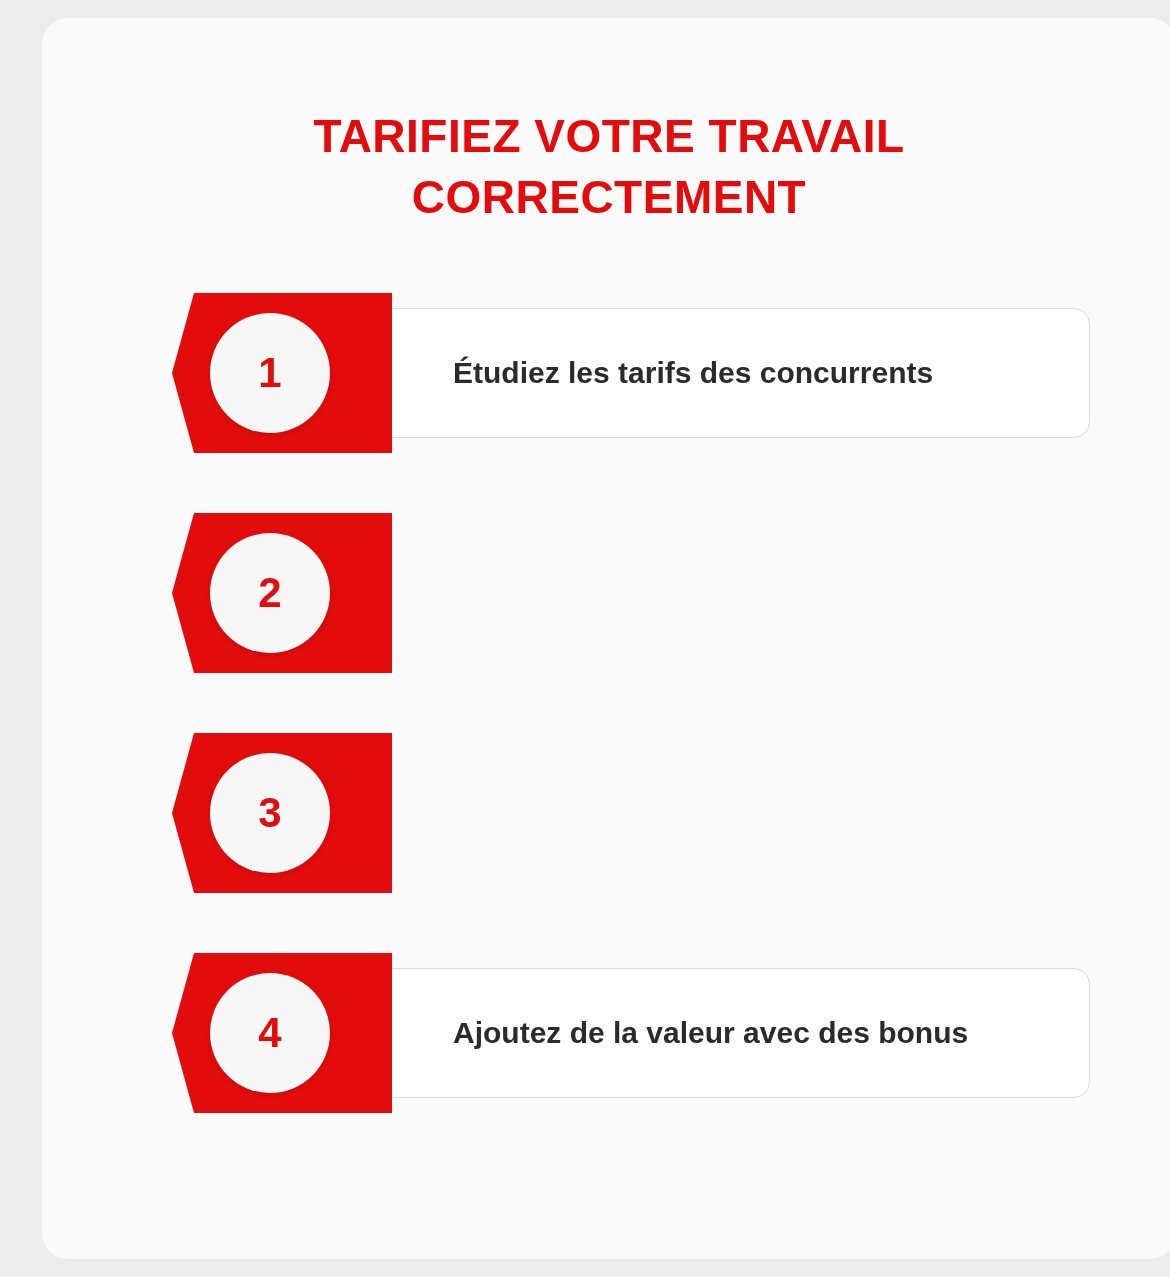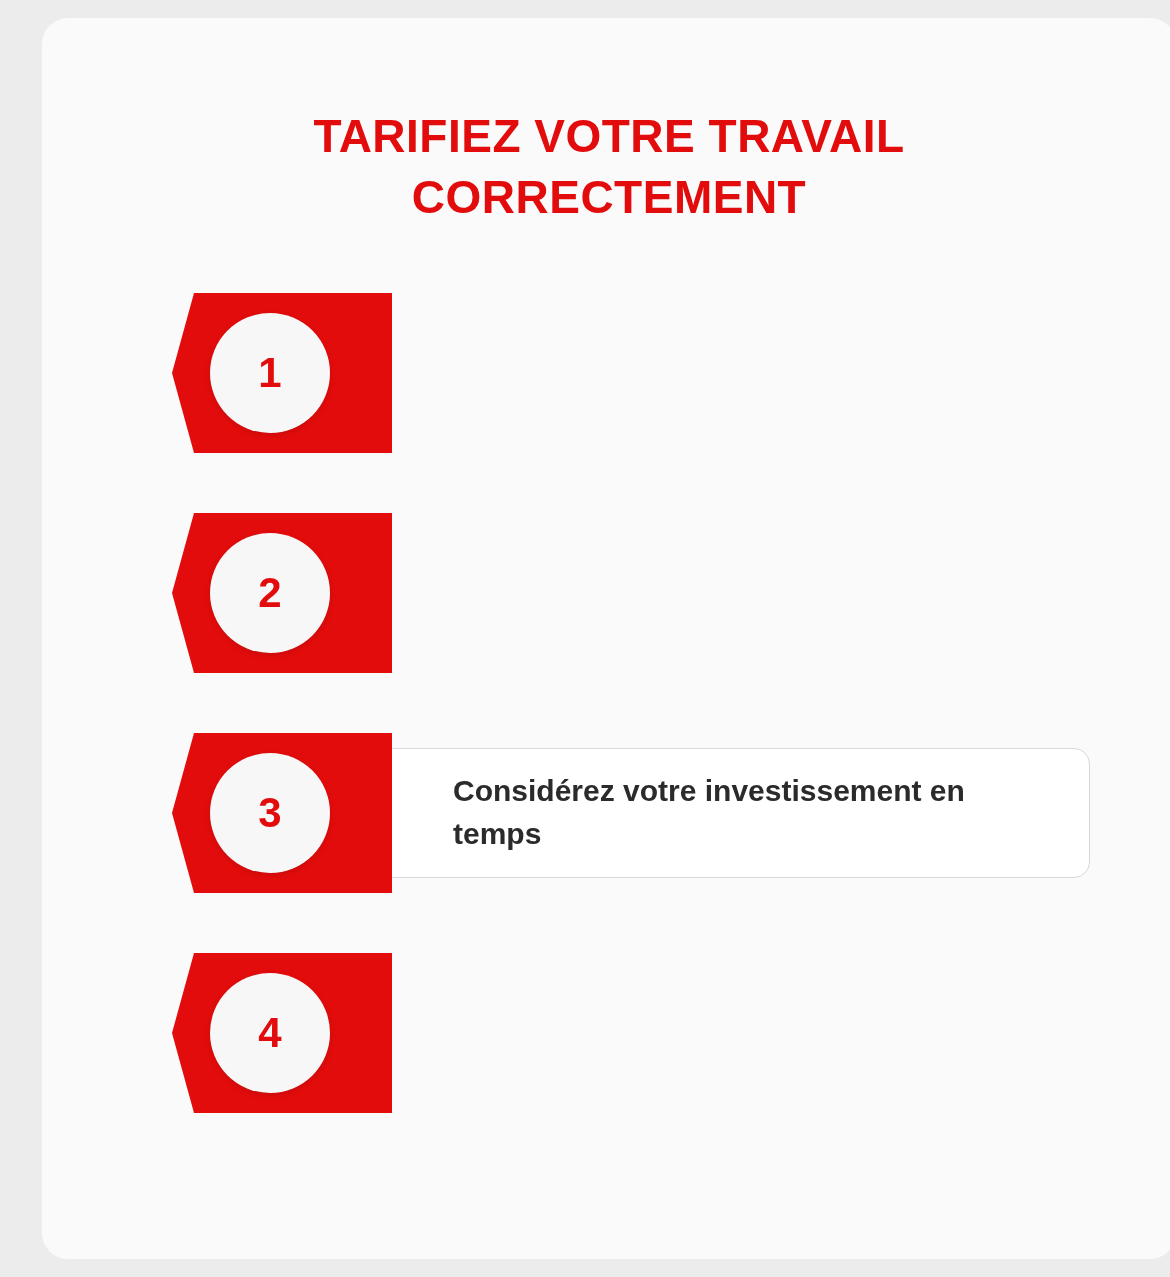--- a/index.html
+++ b/index.html
@@ -116,44 +116,47 @@
 </head>
 <body>
 
 <div class="card">
 
   <div class="title">TARIFIEZ VOTRE TRAVAIL CORRECTEMENT</div>
 
   <div class="steps">
 
     <div class="step">
+      <div class="step-panel">
+        <div class="step-label">Étudiez les tarifs des concurrents</div>
+      </div>
       <div class="step-marker">
         <div class="arrow"></div>
         <div class="badge">1</div>
       </div>
     </div>
 
     <div class="step">
       <div class="step-marker">
         <div class="arrow"></div>
         <div class="badge">2</div>
       </div>
     </div>
 
     <div class="step">
-      <div class="step-panel">
-        <div class="step-label">Considérez votre investissement en temps</div>
-      </div>
       <div class="step-marker">
         <div class="arrow"></div>
         <div class="badge">3</div>
       </div>
     </div>
 
     <div class="step">
+      <div class="step-panel">
+        <div class="step-label">Ajoutez de la valeur avec des bonus</div>
+      </div>
       <div class="step-marker">
         <div class="arrow"></div>
         <div class="badge">4</div>
       </div>
     </div>
 
   </div>
 </div>
 
 </body></html>

